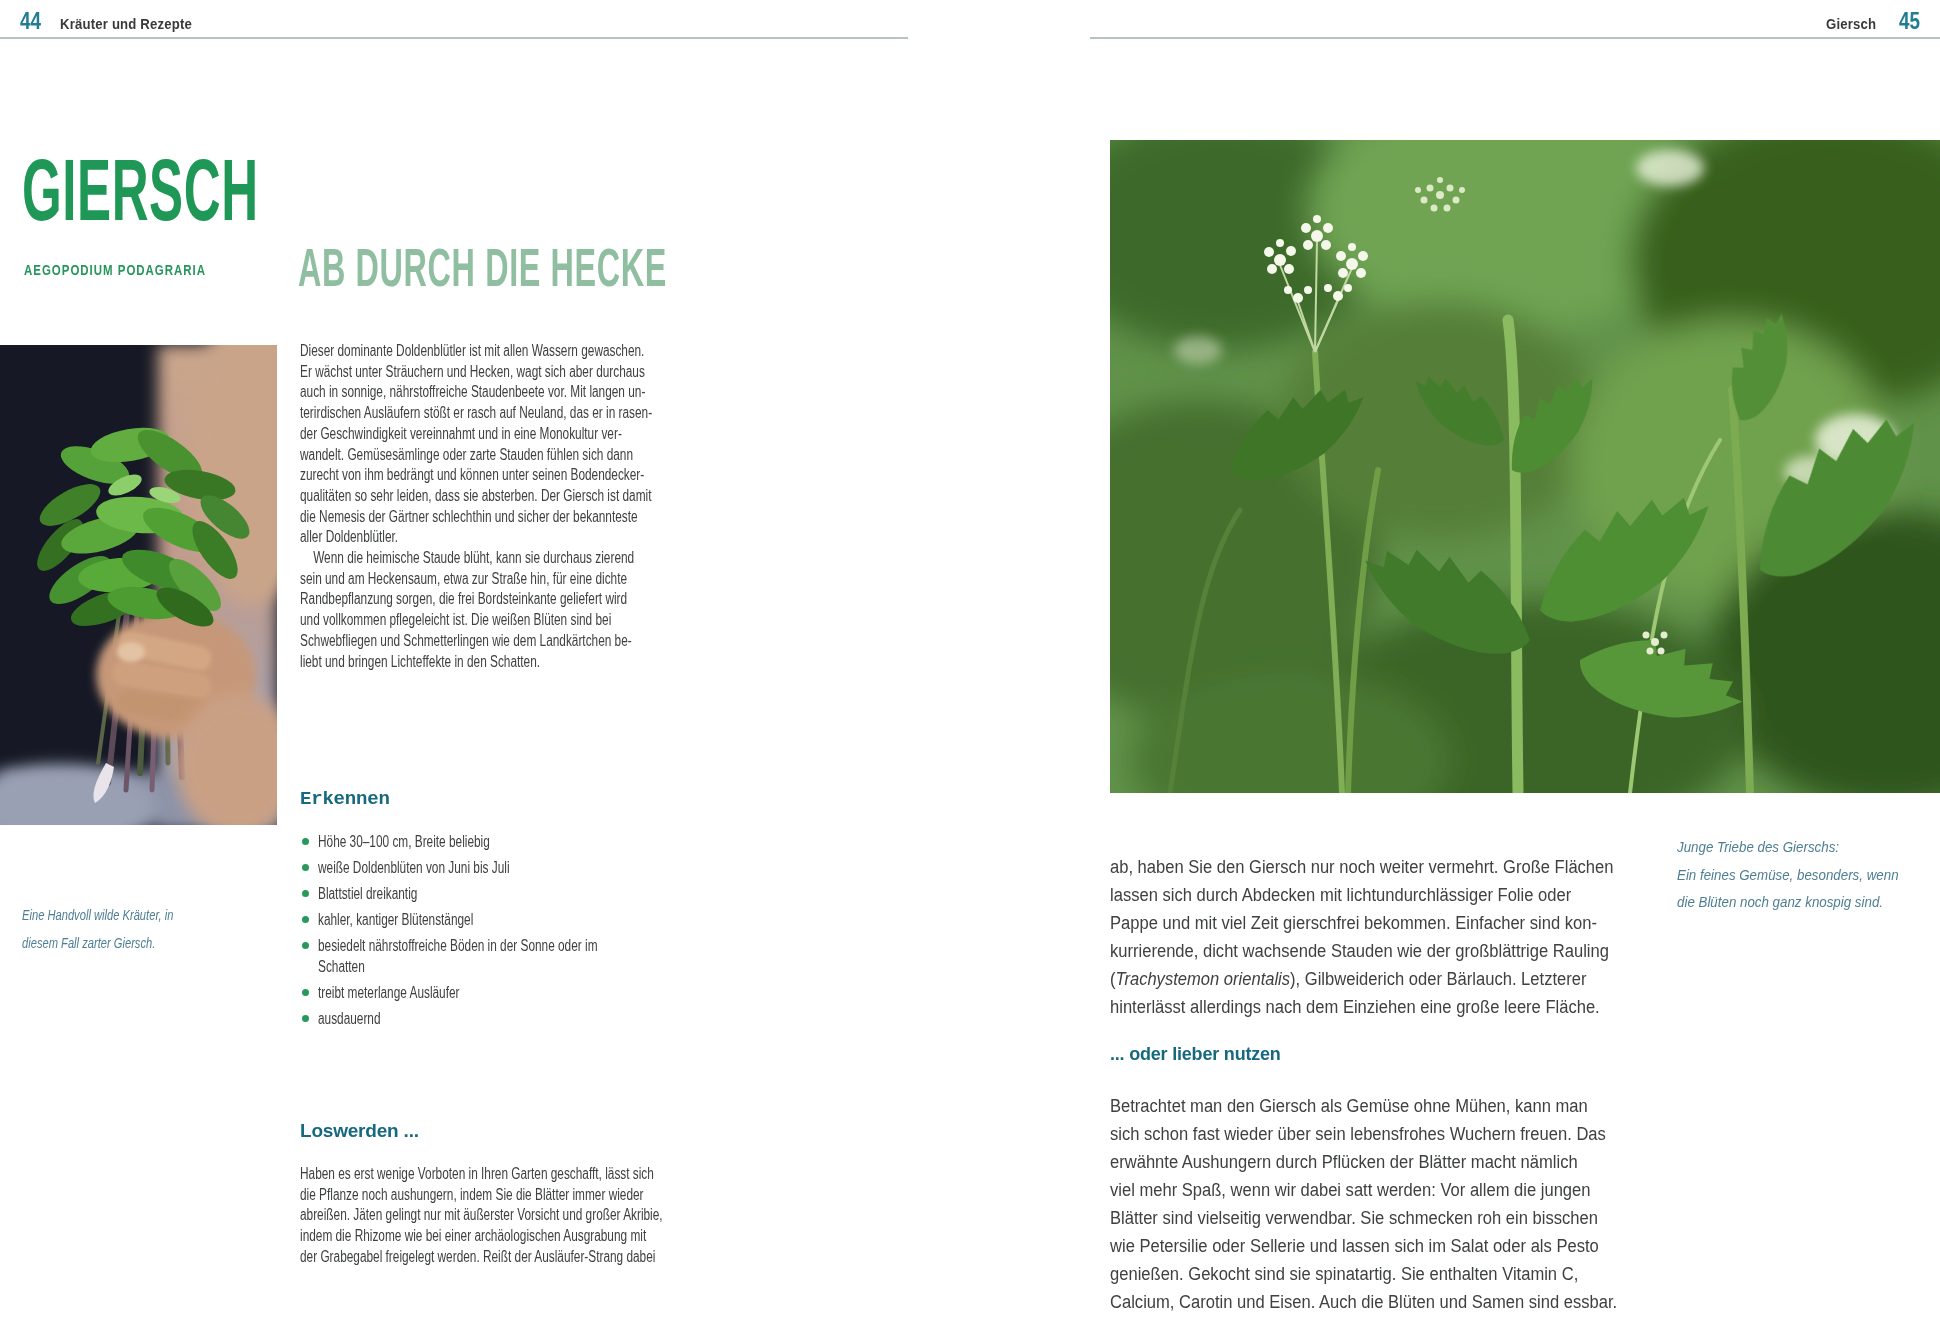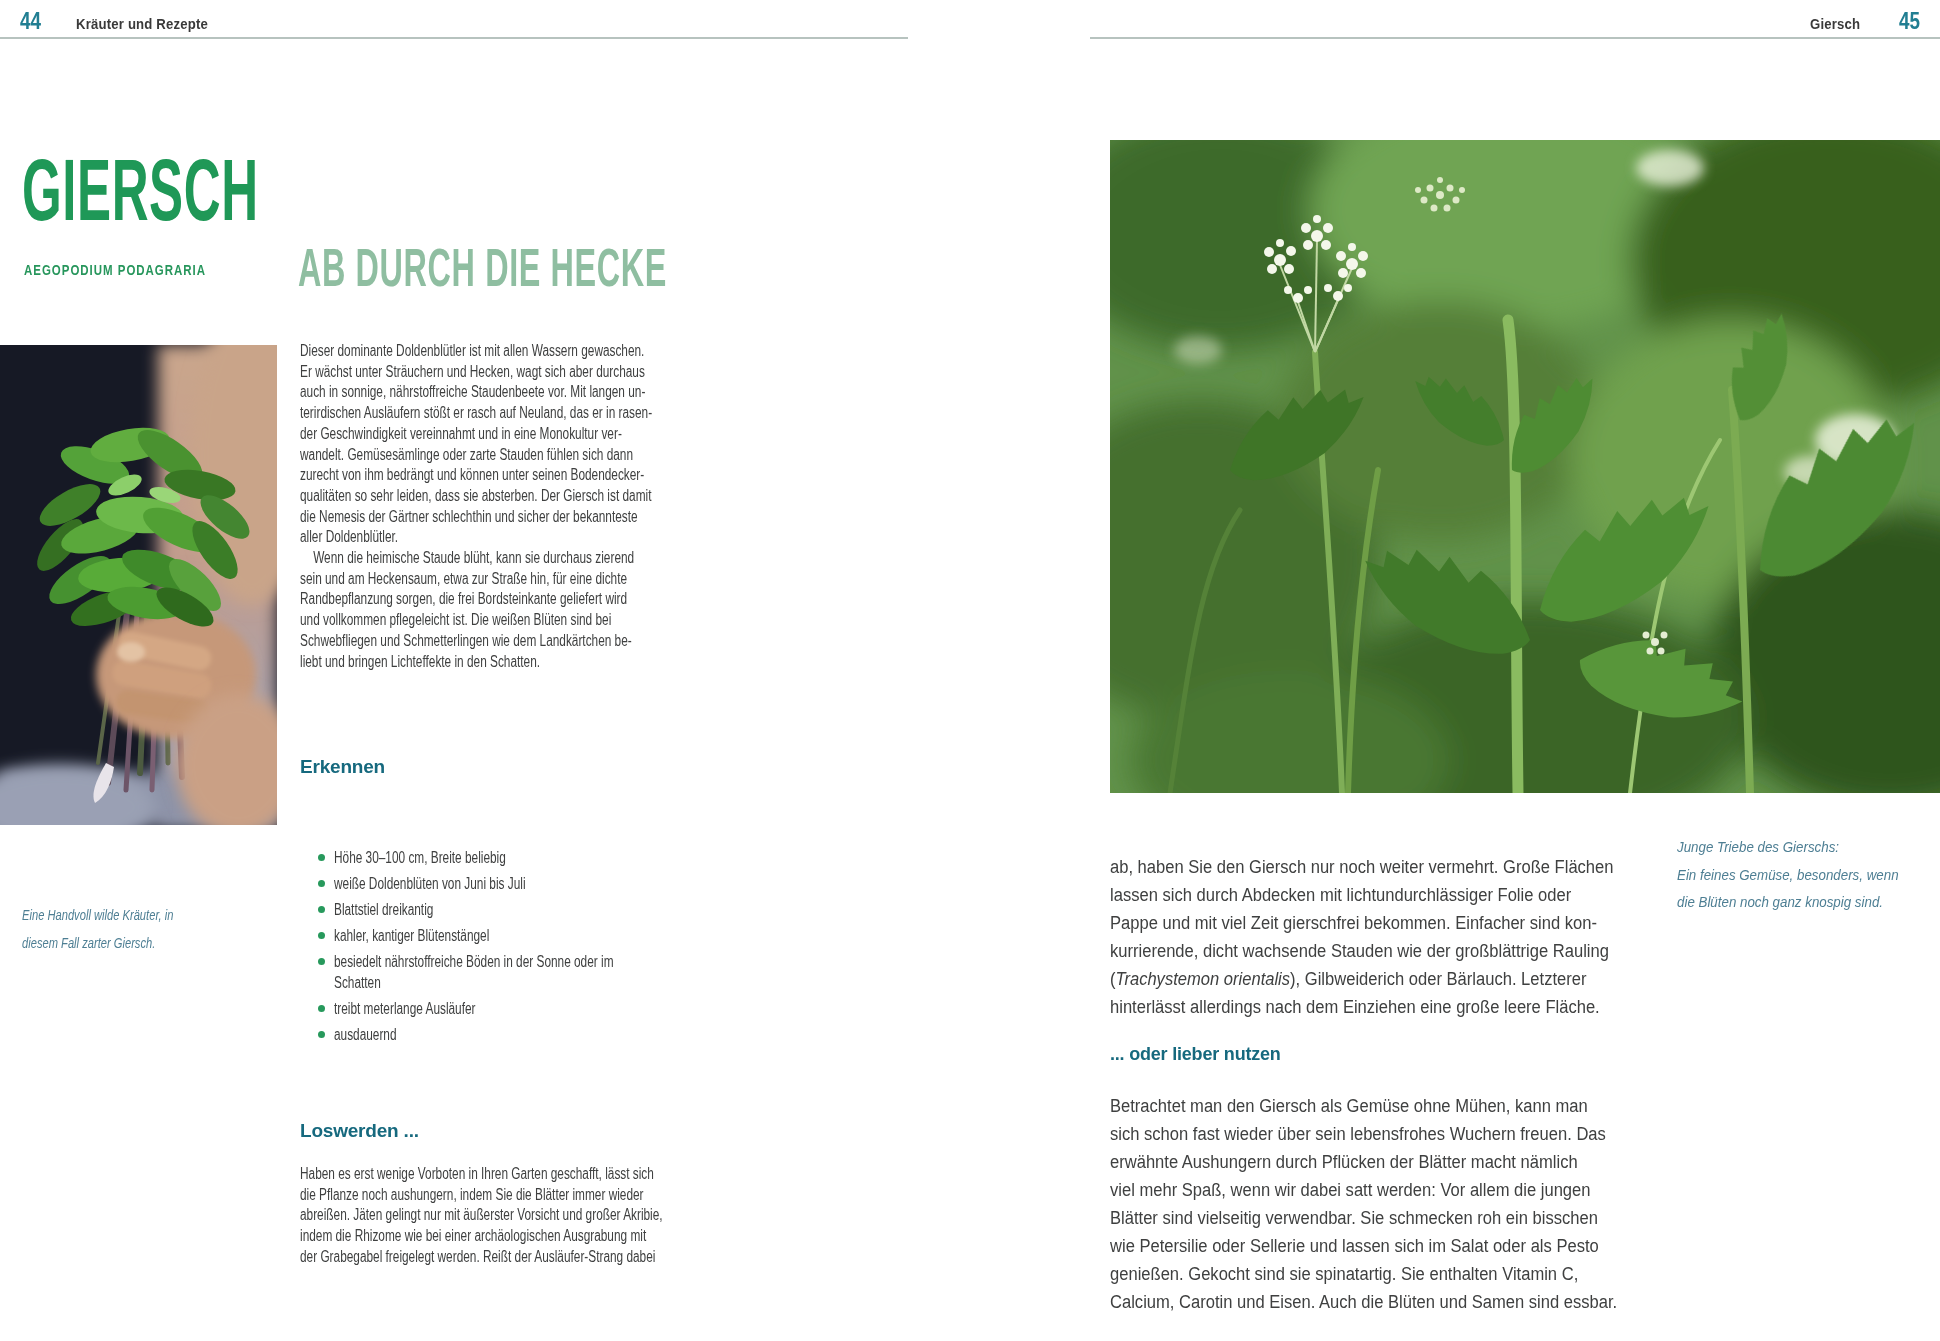--- a/index.html
+++ b/index.html
@@ -4,39 +4,39 @@
 <style>
   html,body{margin:0;padding:0;background:#e8e8e8;}
   #spread{
     position:relative;width:1940px;height:1341px;background:#ffffff;
     font-family:"Liberation Sans",sans-serif;overflow:hidden;
   }
   .abs{position:absolute;}
   .cx{transform-origin:0 0;display:block;}
 
   
-  .runhead{display:flex;align-items:baseline;gap:30px;}
+  .runhead{display:flex;align-items:baseline;gap:14px;}
   .pagenum{font-weight:bold;font-size:23px;color:#217e92;transform:scaleX(.82);transform-origin:0 100%;}
   .runtitle{font-size:15.5px;font-weight:bold;color:#3a3a3a;transform:scaleX(.85);transform-origin:0 100%;letter-spacing:.2px;}
   .rule{height:2px;background:#b7c3bf;}
 
   
   .booktitle{font-weight:bold;font-size:88px;line-height:.92;color:#1f9857;transform:scaleX(.58);letter-spacing:1px;}
   .subtitle{font-weight:600;font-size:14px;color:#27965c;letter-spacing:1.2px;transform:scaleX(.82);}
   .sectionhead{font-weight:bold;font-size:54px;line-height:1;color:#8fbea1;transform:scaleX(.60);letter-spacing:1px;}
 
   
   .body-l{font-size:16px;line-height:20.7px;color:#3f4040;white-space:pre-line;transform:scaleX(.74);width:540px;}
   .body-r{font-size:18px;line-height:28px;color:#3f4040;white-space:pre-line;transform:scaleX(.92);width:600px;}
   .subhead{font-weight:bold;color:#16697e;letter-spacing:-.2px;}
   .subhead.l{font-size:19px;}
   .subhead.r{font-size:18px;}
 
   
-  ul.bullets{list-style:none;margin:16px;padding:0;}
+  ul.bullets{list-style:none;margin:0;padding:0;}
   ul.bullets li{display:flex;align-items:flex-start;margin-bottom:5px;}
   ul.bullets .dot{flex:0 0 auto;width:7px;height:7px;border-radius:50%;background:#27995c;margin:7px 0 0 2px;}
   ul.bullets .btxt{font-size:16px;line-height:21px;color:#3f4040;white-space:pre-line;
                    transform:scaleX(.74);transform-origin:0 0;width:560px;margin-left:9px;}
 
   
   .caption{font-style:italic;color:#4d7e93;font-size:15.5px;line-height:27.5px;white-space:pre-line;}
   .caption.l{transform:scaleX(.72);transform-origin:0 0;width:260px;}
   .caption.r{transform:scaleX(.86);transform-origin:0 0;width:280px;}
 
@@ -143,21 +143,21 @@
 qualitäten so sehr leiden, dass sie absterben. Der Giersch ist damit
 die Nemesis der Gärtner schlechthin und sicher der bekannteste
 aller Doldenblütler.
 &nbsp;&nbsp;&nbsp;&nbsp;Wenn die heimische Staude blüht, kann sie durchaus zierend
 sein und am Heckensaum, etwa zur Straße hin, für eine dichte
 Randbepflanzung sorgen, die frei Bordsteinkante geliefert wird
 und vollkommen pflegeleicht ist. Die weißen Blüten sind bei
 Schwebfliegen und Schmetterlingen wie dem Landkärtchen be-
 liebt und bringen Lichteffekte in den Schatten.</div>
 
-  <div class="abs subhead l" style="left:300px;top:756px;">Erkennen</div>
+  <div class="abs subhead l" style="left:300px;top:788px;font-family:Liberation Mono, monospace;">Erkennen</div>
 
   <ul class="bullets abs" style="left:300px;top:831px;width:420px;">
     <li>
         <span class="dot"></span>
         <span class="btxt">Höhe 30–100 cm, Breite beliebig</span>
       </li>
     <li>
         <span class="dot"></span>
         <span class="btxt">weiße Doldenblüten von Juni bis Juli</span>
       </li>

